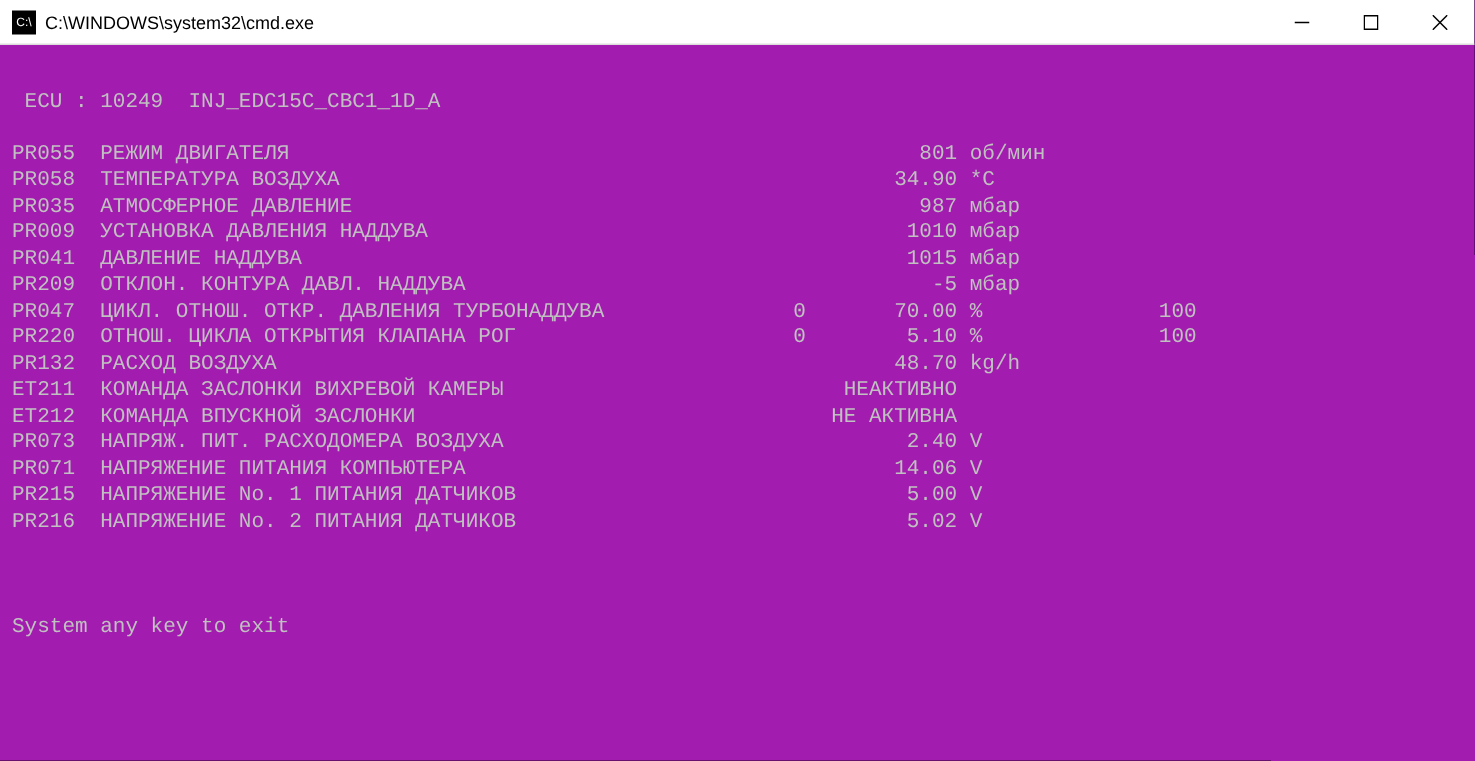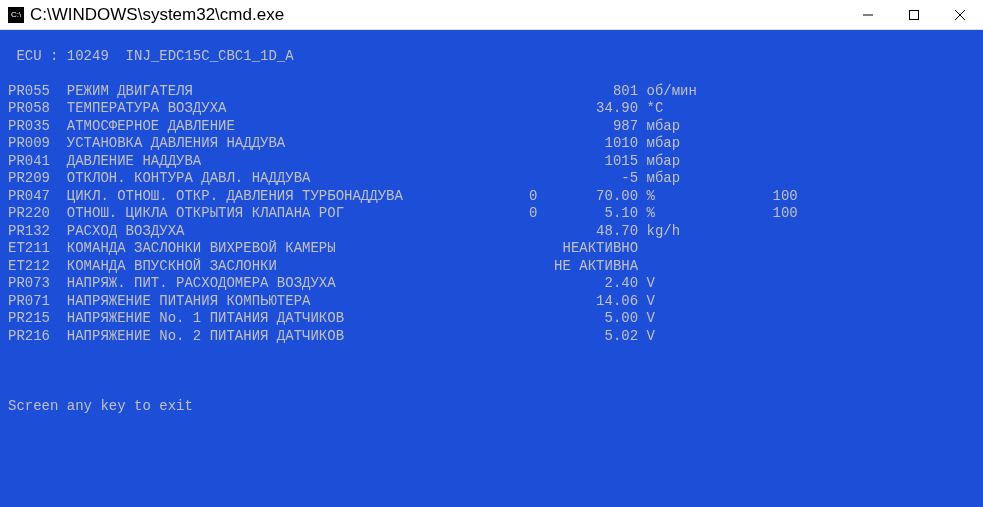--- a/index.html
+++ b/index.html
@@ -27,41 +27,41 @@
       align-items: center;
       justify-content: center;
       background: #000;
       color: #fff;
       font-size: 8px;
       font-family: sans-serif;
     }
     .titlebar-title {
       flex: 1;
       font-family: "Segoe UI", sans-serif;
-      font-size: 17px;
+      font-size: 12px;
       color: #000;
     }
     .win-controls {
       display: flex;
       height: 100%;
     }
     .win-btn {
       width: 46px;
       height: 100%;
       display: flex;
       align-items: center;
       justify-content: center;
       font-family: sans-serif;
       color: #000;
     }
     .win-btn svg { width: 10px; height: 10px; }
     .terminal {
-      background: #1d4ed8;
+      background: #a21caf;
       color: #c0c0c0;
-      padding: 0 8px;
+      padding: 12px 8px;
       white-space: pre;
       line-height: 1.25;
       height: calc(100% - 30px);
       overflow: hidden;
     }
     .row { display: block; }
   </style>
 </head>
 <body>
 
@@ -85,14 +85,14 @@
           <line x1="10" y1="0" x2="0" y2="10" stroke="#000" stroke-width="1"></line>
         </svg>
     </div>
   </div>
 </div>
 
 <div class="terminal">
 <span class="row"> ECU : 10249  INJ_EDC15C_CBC1_1D_A</span>
 <div id="param-rows"><span class="row">PR055  РЕЖИМ ДВИГАТЕЛЯ                                                  801 об/мин  </span><span class="row">PR058  ТЕМПЕРАТУРА ВОЗДУХА                                            34.90 *C      </span><span class="row">PR035  АТМОСФЕРНОЕ ДАВЛЕНИЕ                                             987 мбар    </span><span class="row">PR009  УСТАНОВКА ДАВЛЕНИЯ НАДДУВА                                      1010 мбар    </span><span class="row">PR041  ДАВЛЕНИЕ НАДДУВА                                                1015 мбар    </span><span class="row">PR209  ОТКЛОН. КОНТУРА ДАВЛ. НАДДУВА                                     -5 мбар    </span><span class="row">PR047  ЦИКЛ. ОТНОШ. ОТКР. ДАВЛЕНИЯ ТУРБОНАДДУВА               0       70.00 %              100</span><span class="row">PR220  ОТНОШ. ЦИКЛА ОТКРЫТИЯ КЛАПАНА РОГ                      0        5.10 %              100</span><span class="row">PR132  РАСХОД ВОЗДУХА                                                 48.70 kg/h    </span><span class="row">ET211  КОМАНДА ЗАСЛОНКИ ВИХРЕВОЙ КАМЕРЫ                           НЕАКТИВНО         </span><span class="row">ET212  КОМАНДА ВПУСКНОЙ ЗАСЛОНКИ                                 НЕ АКТИВНА         </span><span class="row">PR073  НАПРЯЖ. ПИТ. РАСХОДОМЕРА ВОЗДУХА                                2.40 V       </span><span class="row">PR071  НАПРЯЖЕНИЕ ПИТАНИЯ КОМПЬЮТЕРА                                  14.06 V       </span><span class="row">PR215  НАПРЯЖЕНИЕ No. 1 ПИТАНИЯ ДАТЧИКОВ                               5.00 V       </span><span class="row">PR216  НАПРЯЖЕНИЕ No. 2 ПИТАНИЯ ДАТЧИКОВ                               5.02 V       </span></div>
 <span class="row"> </span>
-<span class="row">Screen any key to exit</span>
+<span class="row">System any key to exit</span>
 </div>
 
 </body></html>

